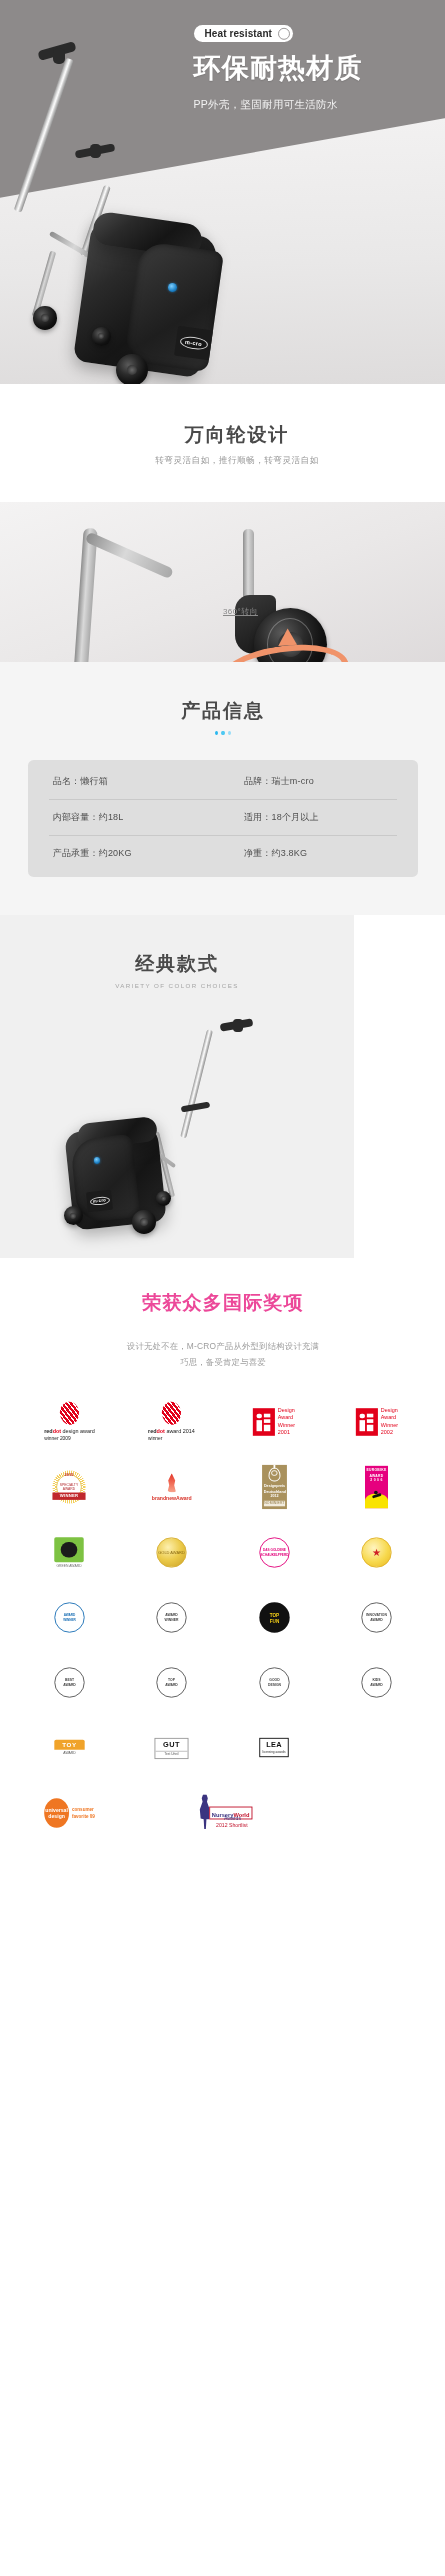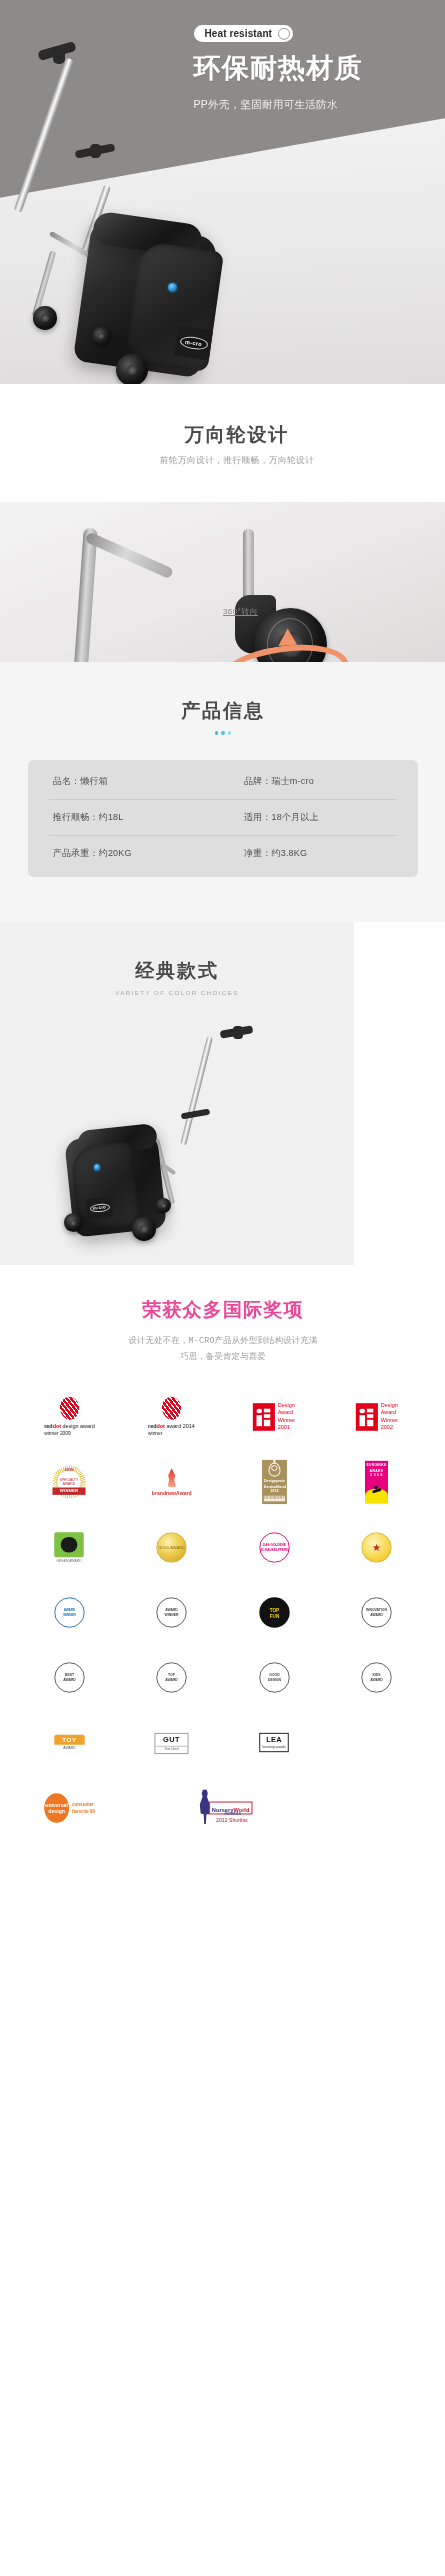--- a/index.html
+++ b/index.html
@@ -136,21 +136,21 @@
     border-left:10.5px solid transparent; border-right:10.5px solid transparent;
     border-bottom:16px solid #f0936a;
   }
   .rot-label {
     position:absolute; font-size:8px; color:#8a8a8a; letter-spacing:0.4px;text-decoration:underline;
   }
 
   
   .info { width:446px; background:#f5f5f5; padding:36px 0 38px; }
   .table {
-    width:390px; margin:25px auto 7px;
+    width:390px; margin:25px auto 0;
     background:#dedede; border-radius:5.6px; padding:3.7px 21px 5px;
   }
   .trow {
     display:flex; align-items:center;
     height:36px; border-bottom:0.6px solid #c9c9c9;
   }
   .trow:last-child { border-bottom:none; }
   .tcell { font-size:9px; color:#4f4f4f; letter-spacing:0.2px; }
   .tcell.left { width:56%; padding-left:3.7px; }
   .tcell.right { width:44%; }
@@ -159,23 +159,23 @@
   .classic { width:354px; background:#f0f0f0; padding:36px 0 0; position:relative; }
   .classic-stage {
     width:446px; height:248px; position:relative;
     margin-top:21px; overflow:hidden;
   }
 
   
   .awards { width:446px; background:#ffffff; padding:32px 0 25px; }
   .awards .sec-title { color:#ec4899; letter-spacing:1.2px; }
   .awards .lead {
-    width:291px; margin:11px auto 0;
+    width:291px; margin:23px auto 0;
     font-size:8.4px; line-height:1.85; color:#9d9d9d;
-    text-align:center; letter-spacing:0.2px;font-family:Liberation Mono, monospace;
+    text-align:center; letter-spacing:0.2px;
   }
   .badge-grid {
     width:408px; margin:22px auto 0;
     display:grid; grid-template-columns:repeat(4,1fr);
     row-gap:6.2px; column-gap:2.5px;
   }
   .badge {
     height:59px; display:flex; align-items:center; justify-content:center;
     position:relative;
   }
@@ -420,21 +420,21 @@
         <span class="ring"></span>
       </div>
       <div class="hero-h1">环保耐热材质</div>
       <div class="hero-sub">PP外壳，坚固耐用可生活防水</div>
     </div>
   </section>
 
   <section class="caster section">
     <div class="sec-head">
       <div class="sec-title">万向轮设计</div>
-      <div class="sec-sub">前轮万向设计，推行顺畅，万向轮设计</div>
+      <div class="sec-sub">转弯灵活自如，推行顺畅，转弯灵活自如</div>
     </div>
 
     <div class="caster-img">
 
       <div class="leg" style="left:77px;top:26px;width:13.6px;height:192px;border-radius:6.2px;transform:rotate(4deg);"></div>
       <div class="leg" style="left:87px;top:28.5px;width:93px;height:10.5px;border-radius:5.6px;transform:rotate(24deg);transform-origin:left center;"></div>
 
       <div class="leg" style="left:243px;top:27px;width:10.5px;height:71px;border-radius:5px;"></div>
       <div style="position:absolute;left:235px;top:93px;width:41px;height:59px;background:linear-gradient(150deg,#3a3a3a,#151515);border-radius:15px 6.2px 21px 18.6px;"></div>
       <div class="wheel" style="left:254px;top:106px;width:73px;height:73px;"></div>
@@ -456,21 +456,21 @@
         <i style="background:#97dcf7"></i>
       </div>
     </div>
 
     <div class="table">
       <div class="trow">
         <div class="tcell left">品名：懒行箱</div>
         <div class="tcell right">品牌：瑞士m-cro</div>
       </div>
       <div class="trow">
-        <div class="tcell left">推行顺畅：约18L</div>
+        <div class="tcell left">内部容量：约18L</div>
         <div class="tcell right">适用：18个月以上</div>
       </div>
       <div class="trow">
         <div class="tcell left">产品承重：约20KG</div>
         <div class="tcell right">净重：约3.8KG</div>
       </div>
     </div>
   </section>
 
   <section class="classic section">

